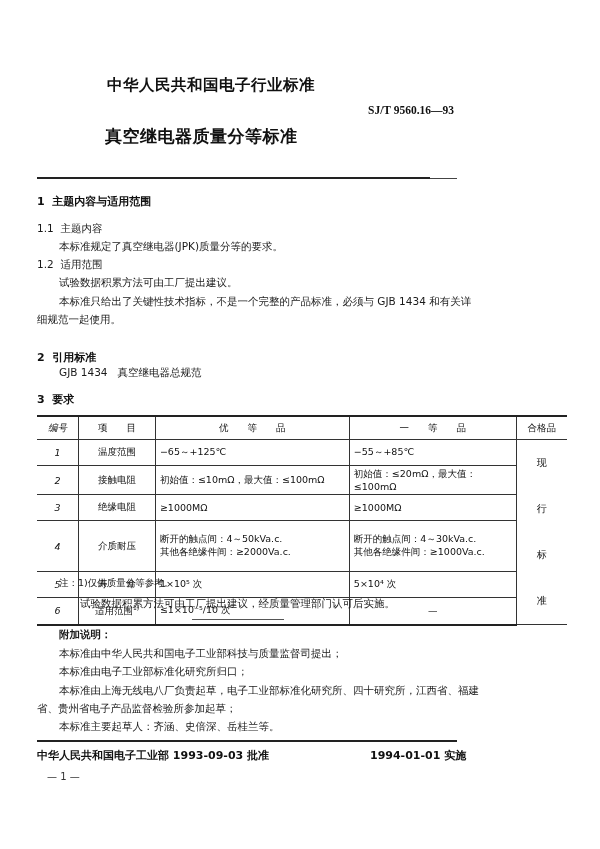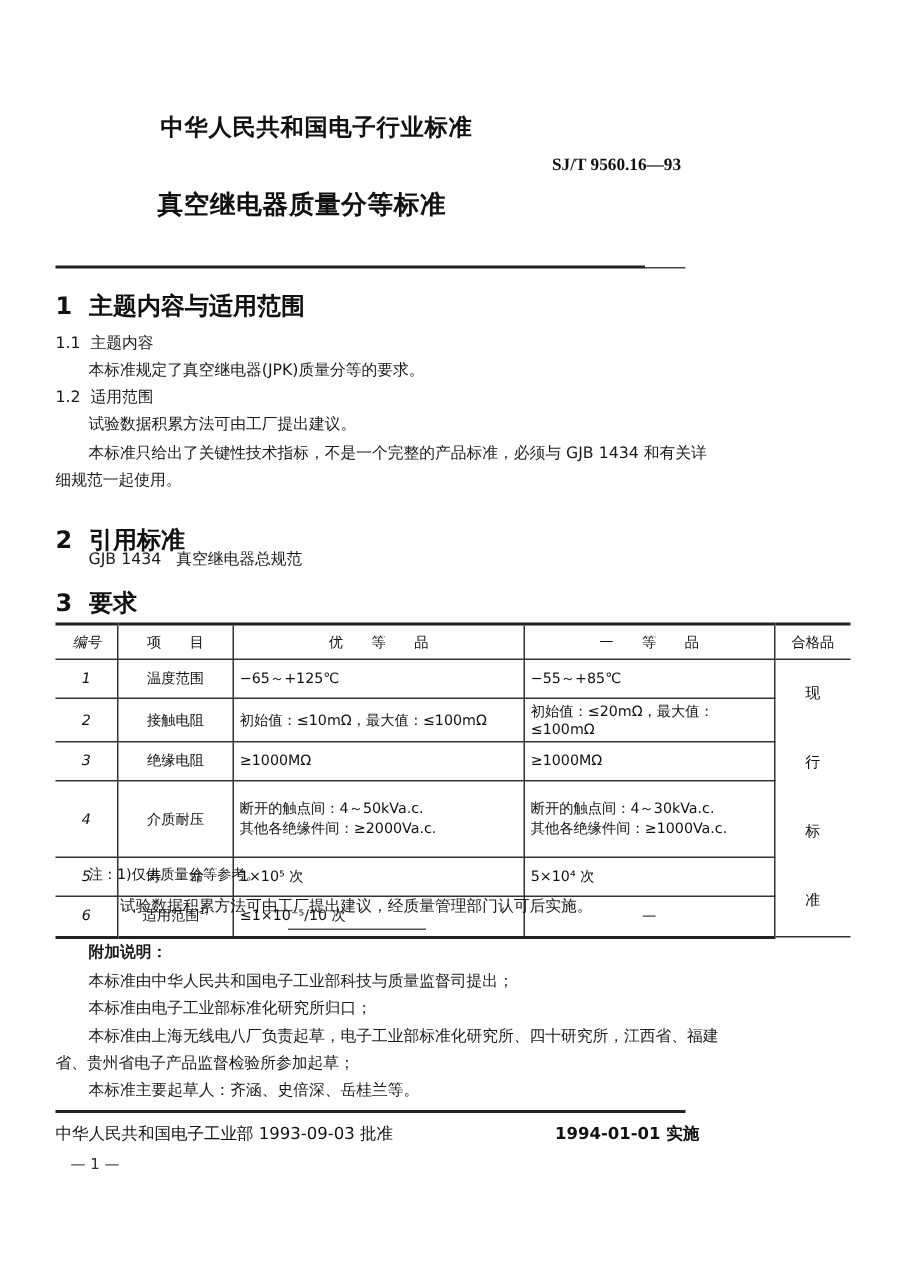--- a/index.html
+++ b/index.html
@@ -5,34 +5,34 @@
   html, body { margin:0; padding:0; background:#ffffff; }
   body { width:600px; height:849px; position:relative; overflow:hidden;
          font-family:"DejaVu Sans", sans-serif; color:#111; }
   .abs { position:absolute; white-space:nowrap; }
   .hdr-org { left:107px; top:75px; font-size:15.5px; font-weight:bold; letter-spacing:0.5px; }
   .hdr-code { left:368px; top:104px; font-size:11.5px; font-family:"Liberation Serif", serif; font-weight:bold;text-align:center; }
   .hdr-title { left:105px; top:125px; font-size:17px; font-weight:bold; letter-spacing:0.5px; }
   .rule-top { left:37px; top:177px; width:393px; height:2px; background:#222; }
   .rule-top2 { left:430px; top:178px; width:27px; height:1px; background:#444; }
   .body { font-size:10.5px; color:#1a1a1a; }
-  .sec { left:37px; font-size:16px; font-weight:bold; }
+  .sec { left:37px; font-size:11px; font-weight:bold; }
   .tbl { position:absolute; left:37px; top:415px; width:530px; border-collapse:collapse; font-size:9.5px; }
   .tbl td, .tbl th { border:1px solid #333; padding:0 4px; height:22px; font-weight:normal; }
   .tbl { border-left:none; border-right:none; }
   .tbl tr td:first-child, .tbl tr th:first-child { border-left:none;font-style:italic; }
   .tbl tr td:last-child, .tbl tr th:last-child { border-right:none; }
   .tbl thead th { border-top:2px solid #222; }
   .tbl tbody tr:last-child td { border-bottom:2px solid #222; }
   .c { text-align:center; }
   .vert { text-align:center; vertical-align:middle; line-height:46px; font-size:10px; }
   .note { font-size:9.5px; }
   .divider { left:192px; top:619px; width:92px; height:1px; background:#555; }
   .rule-bot { left:37px; top:740px; width:420px; height:2px; background:#222; }
-  .foot-left { left:37px; top:748px; font-size:11px; font-weight:normal; }
+  .foot-left { left:37px; top:748px; font-size:11px; font-weight:bold; }
   .foot-right { left:370px; top:748px; font-size:11px; font-weight:bold; }
   .pg { left:47px; top:771px; font-size:10px; color:#333; }
   sup { font-size:6px; }
 </style>
 </head>
 <body>
 
 <div class="abs hdr-org">中华人民共和国电子行业标准</div>
 <div class="abs hdr-code">SJ/T 9560.16—93</div>
 <div class="abs hdr-title">真空继电器质量分等标准</div>

